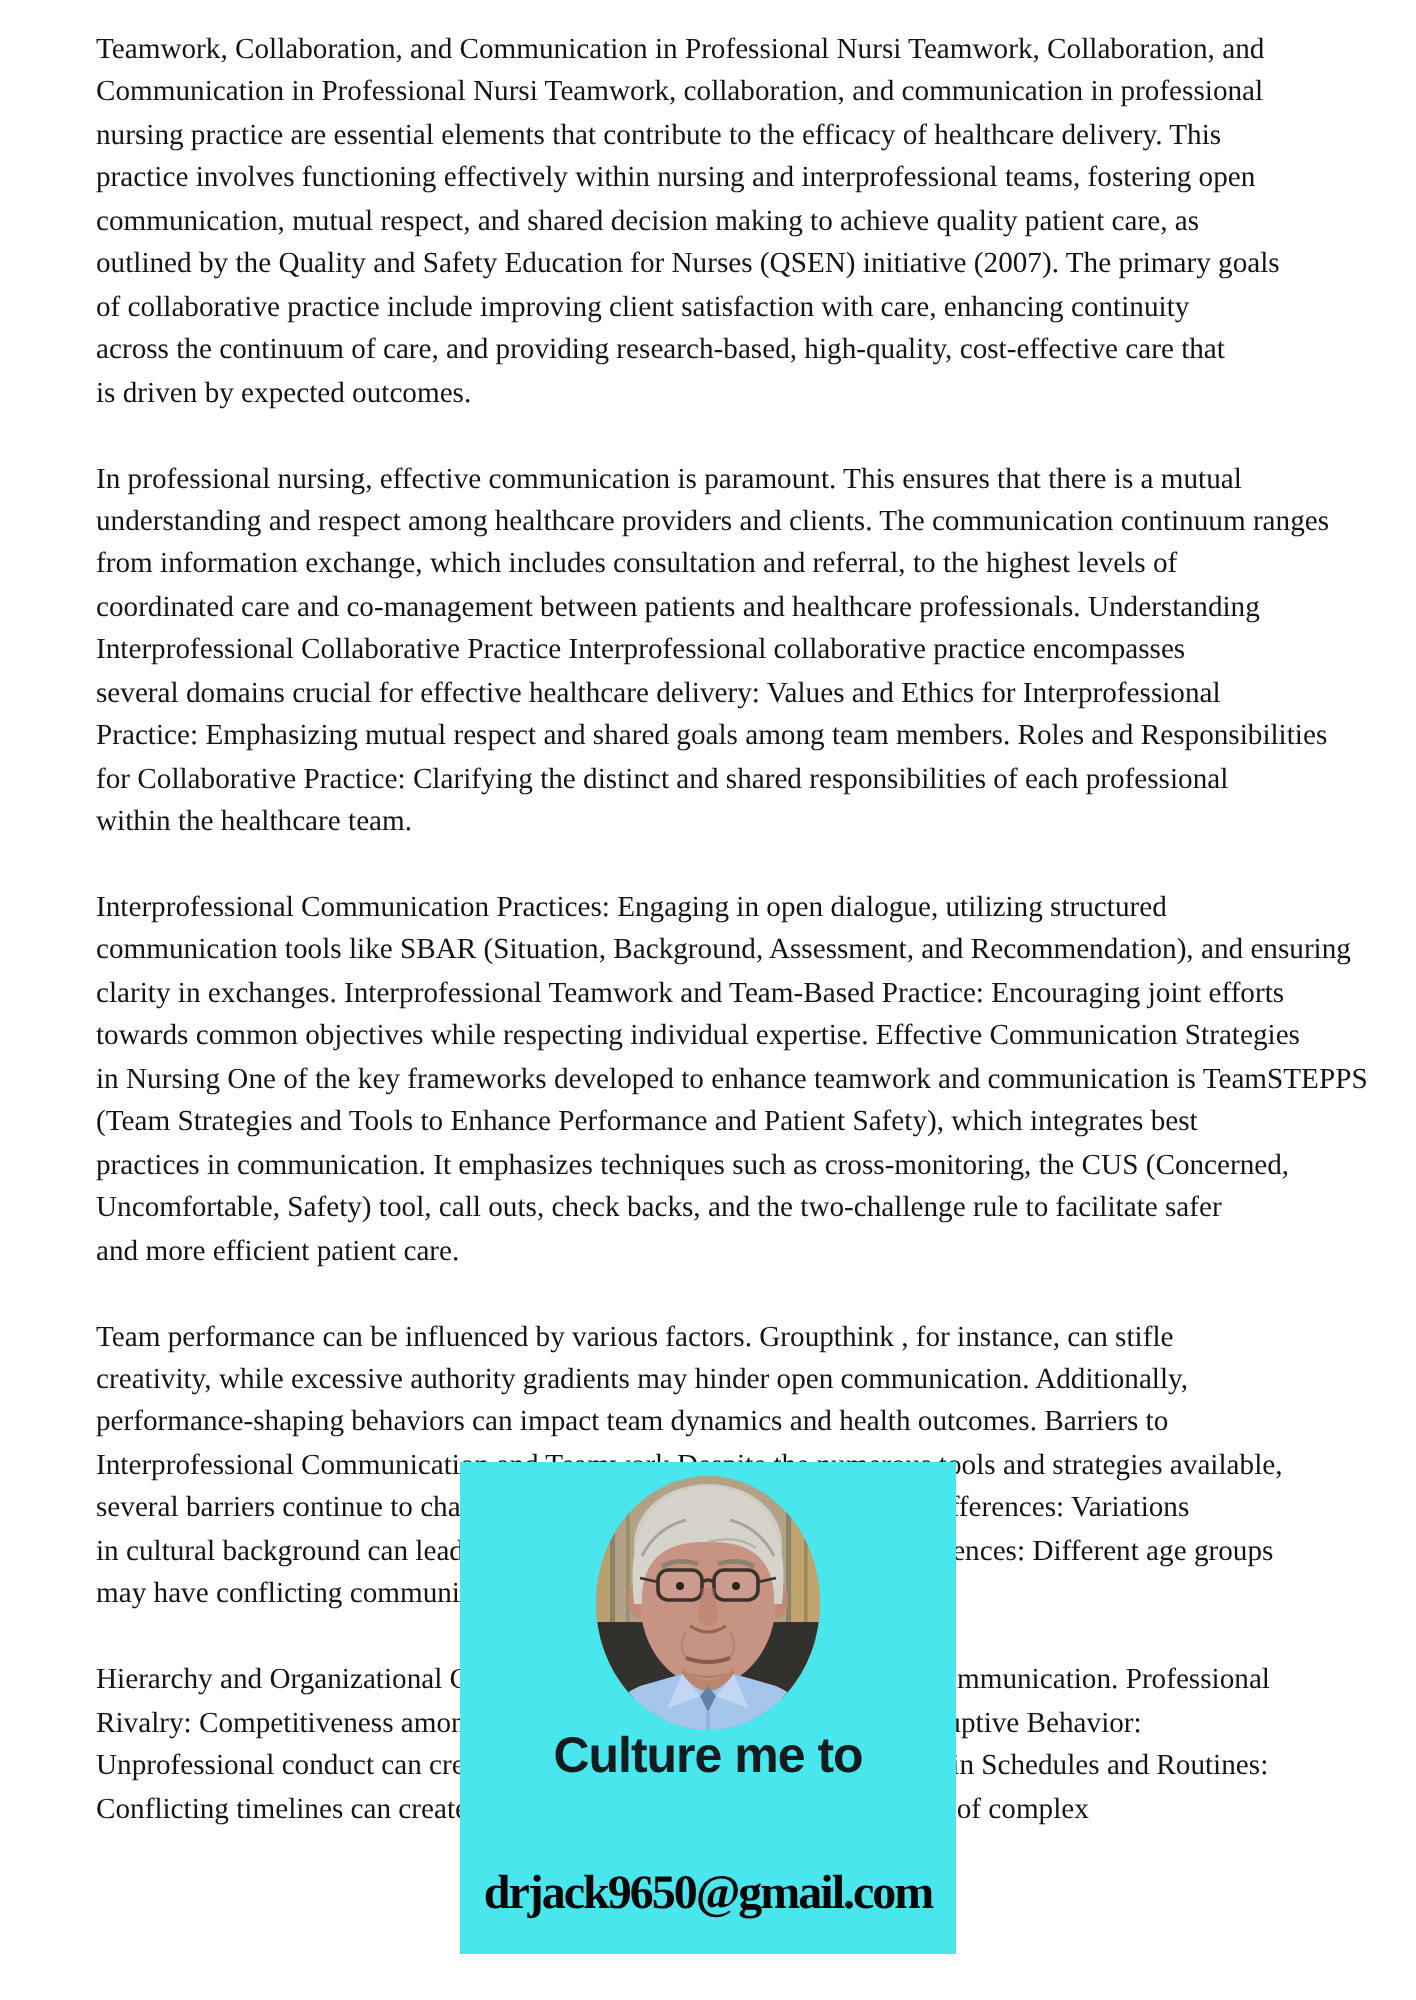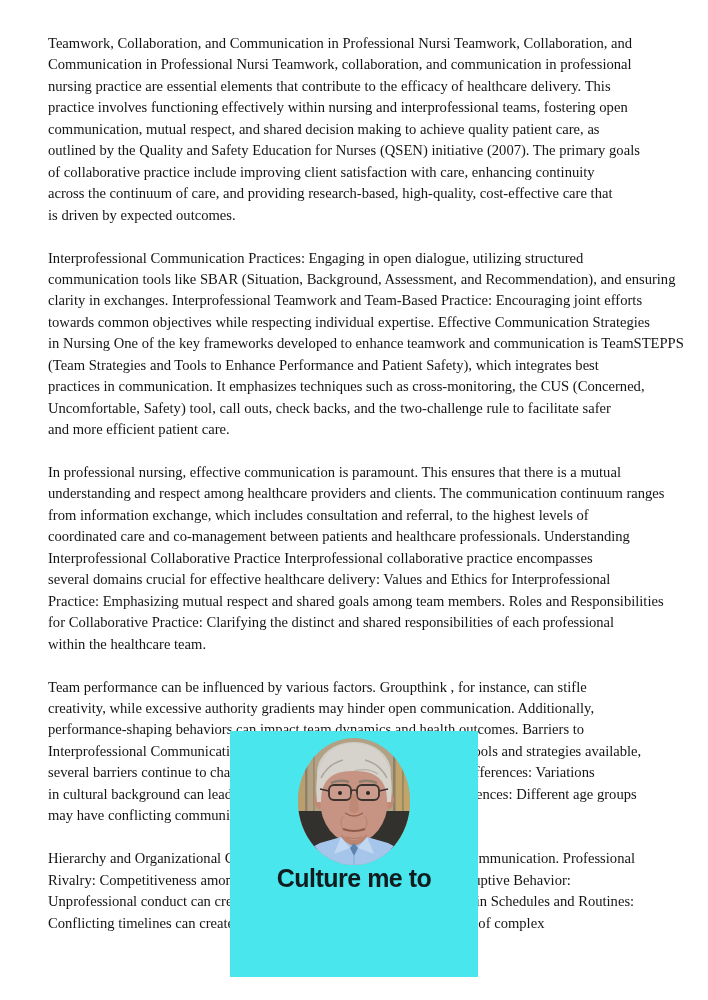--- a/index.html
+++ b/index.html
@@ -5,21 +5,21 @@
   html, body { margin: 0; padding: 0; }
   body {
     width: 708px; height: 1000px;
     background: #ffffff;
     position: relative;
     overflow: hidden;
     font-family: "Liberation Serif", serif;
   }
   .doc {
     position: absolute;
-    left: 48px; top: 33px;
+    left: 48px; top: 15px;
     width: 632px;
     font-size: 14.6px;
     line-height: 21.45px;
     color: #141414;
   }
   .doc p {
     margin: 0 0 21.45px 0;
     white-space: pre;
   }
   .overlay {
@@ -64,38 +64,38 @@
 <div class="doc" style="color: rgb(20, 20, 20);">
   <p>Teamwork, Collaboration, and Communication in Professional Nursi Teamwork, Collaboration, and
 Communication in Professional Nursi Teamwork, collaboration, and communication in professional
 nursing practice are essential elements that contribute to the efficacy of healthcare delivery. This
 practice involves functioning effectively within nursing and interprofessional teams, fostering open
 communication, mutual respect, and shared decision making to achieve quality patient care, as
 outlined by the Quality and Safety Education for Nurses (QSEN) initiative (2007). The primary goals
 of collaborative practice include improving client satisfaction with care, enhancing continuity
 across the continuum of care, and providing research-based, high-quality, cost-effective care that
 is driven by expected outcomes.</p>
+  <p>In professional nursing, effective communication is paramount. This ensures that there is a mutual
+understanding and respect among healthcare providers and clients. The communication continuum ranges
+from information exchange, which includes consultation and referral, to the highest levels of
+coordinated care and co-management between patients and healthcare professionals. Understanding
+Interprofessional Collaborative Practice Interprofessional collaborative practice encompasses
+several domains crucial for effective healthcare delivery: Values and Ethics for Interprofessional
+Practice: Emphasizing mutual respect and shared goals among team members. Roles and Responsibilities
+for Collaborative Practice: Clarifying the distinct and shared responsibilities of each professional
+within the healthcare team.</p>
   <p>Interprofessional Communication Practices: Engaging in open dialogue, utilizing structured
 communication tools like SBAR (Situation, Background, Assessment, and Recommendation), and ensuring
 clarity in exchanges. Interprofessional Teamwork and Team-Based Practice: Encouraging joint efforts
 towards common objectives while respecting individual expertise. Effective Communication Strategies
 in Nursing One of the key frameworks developed to enhance teamwork and communication is TeamSTEPPS
 (Team Strategies and Tools to Enhance Performance and Patient Safety), which integrates best
 practices in communication. It emphasizes techniques such as cross-monitoring, the CUS (Concerned,
 Uncomfortable, Safety) tool, call outs, check backs, and the two-challenge rule to facilitate safer
 and more efficient patient care.</p>
-  <p>In professional nursing, effective communication is paramount. This ensures that there is a mutual
-understanding and respect among healthcare providers and clients. The communication continuum ranges
-from information exchange, which includes consultation and referral, to the highest levels of
-coordinated care and co-management between patients and healthcare professionals. Understanding
-Interprofessional Collaborative Practice Interprofessional collaborative practice encompasses
-several domains crucial for effective healthcare delivery: Values and Ethics for Interprofessional
-Practice: Emphasizing mutual respect and shared goals among team members. Roles and Responsibilities
-for Collaborative Practice: Clarifying the distinct and shared responsibilities of each professional
-within the healthcare team.</p>
   <p>Team performance can be influenced by various factors. Groupthink , for instance, can stifle
 creativity, while excessive authority gradients may hinder open communication. Additionally,
 performance-shaping behaviors can impact team dynamics and health outcomes. Barriers to
 Interprofessional Communication and Teamwork Despite the numerous tools and strategies available,
 several barriers continue to challenge effective collaboration: Cultural Differences: Variations
 in cultural background can lead to misunderstanding. Generational Differences: Different age groups
 may have conflicting communication styles and preferences.</p>
   <p>Hierarchy and Organizational Culture: Power structures can limit open communication. Professional
 Rivalry: Competitiveness among professionals and units can lead to Disruptive Behavior:
 Unprofessional conduct can create a toxic work atmosphere. Differences in Schedules and Routines:
@@ -158,13 +158,14 @@
 
         <path d="M2,127 Q6,112 22,105 L43,99 Q56,116 69,99 L90,105 Q106,112 110,127 Z" fill="#a5c5ea"></path>
         <path d="M43,99 L36,116 L52,110 Z" fill="#c2d8f2"></path>
         <path d="M69,99 L76,116 L60,110 Z" fill="#c2d8f2"></path>
         <path d="M52,110 L56,118 L60,110 L56,105 Z" fill="#5f82ab"></path>
         <path d="M56,118 L56,127" stroke="#8fb3da" stroke-width="1.5"></path>
       </g>
     </svg>
   </div>
   <div class="contact l1" style="color: rgb(16, 28, 30);">Culture me to</div>
+  <div class="email" style="color: rgb(6, 6, 6);">drjack9650@gmail.com</div>
 </div>
 
 </body></html>

